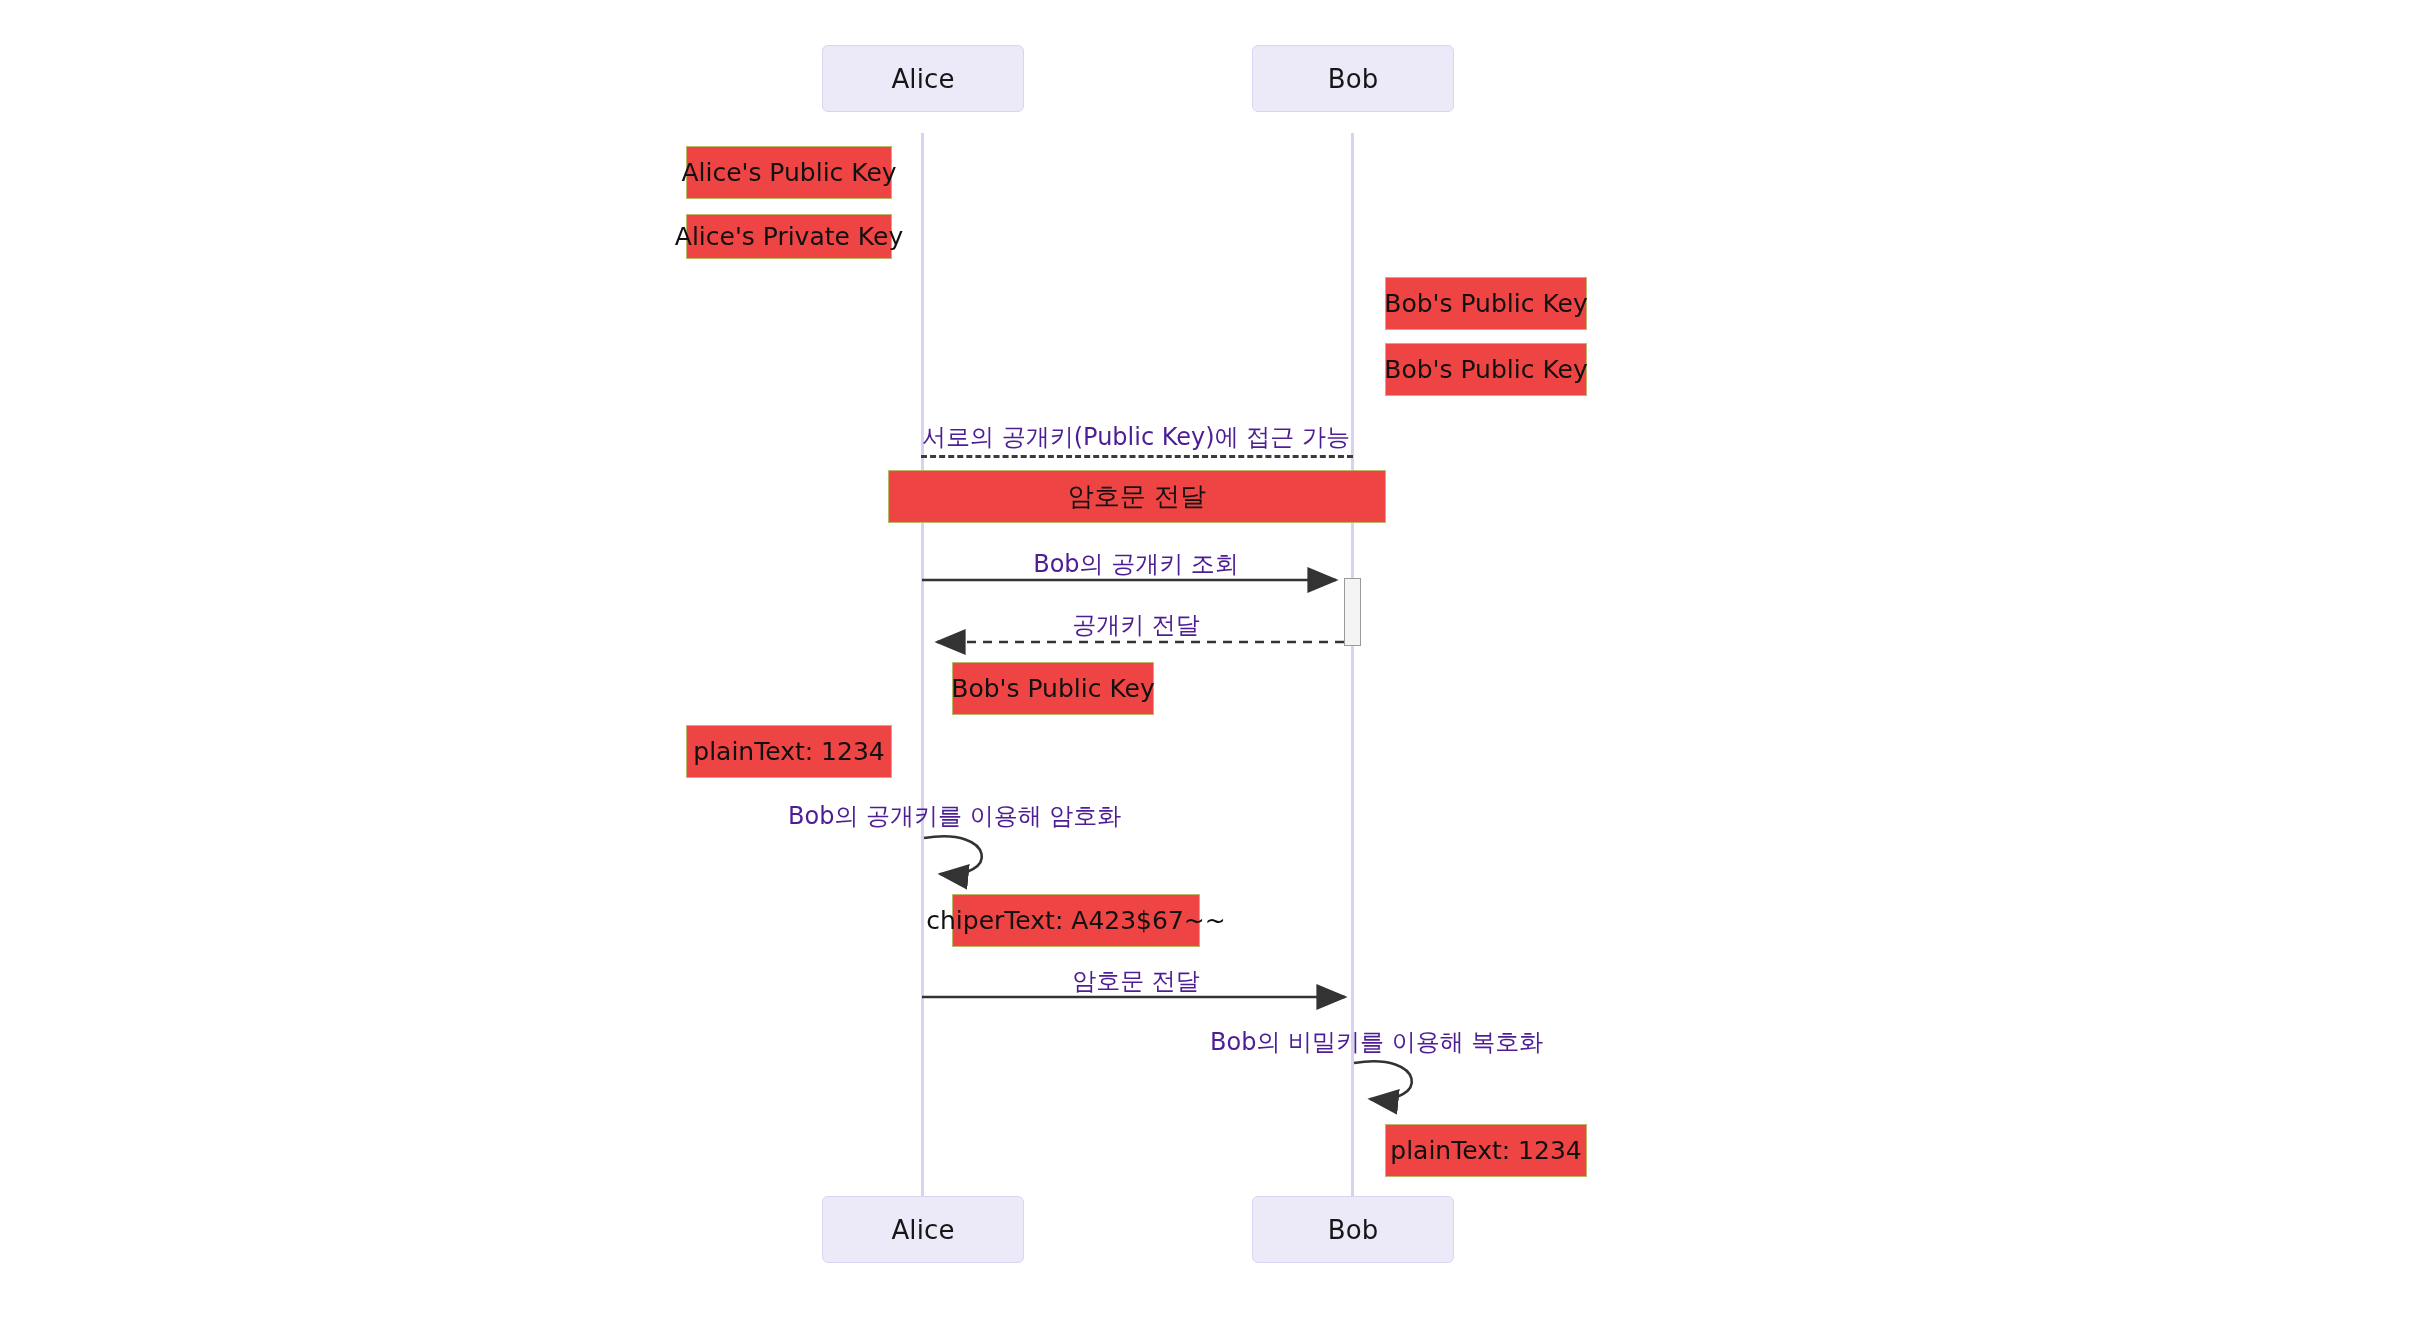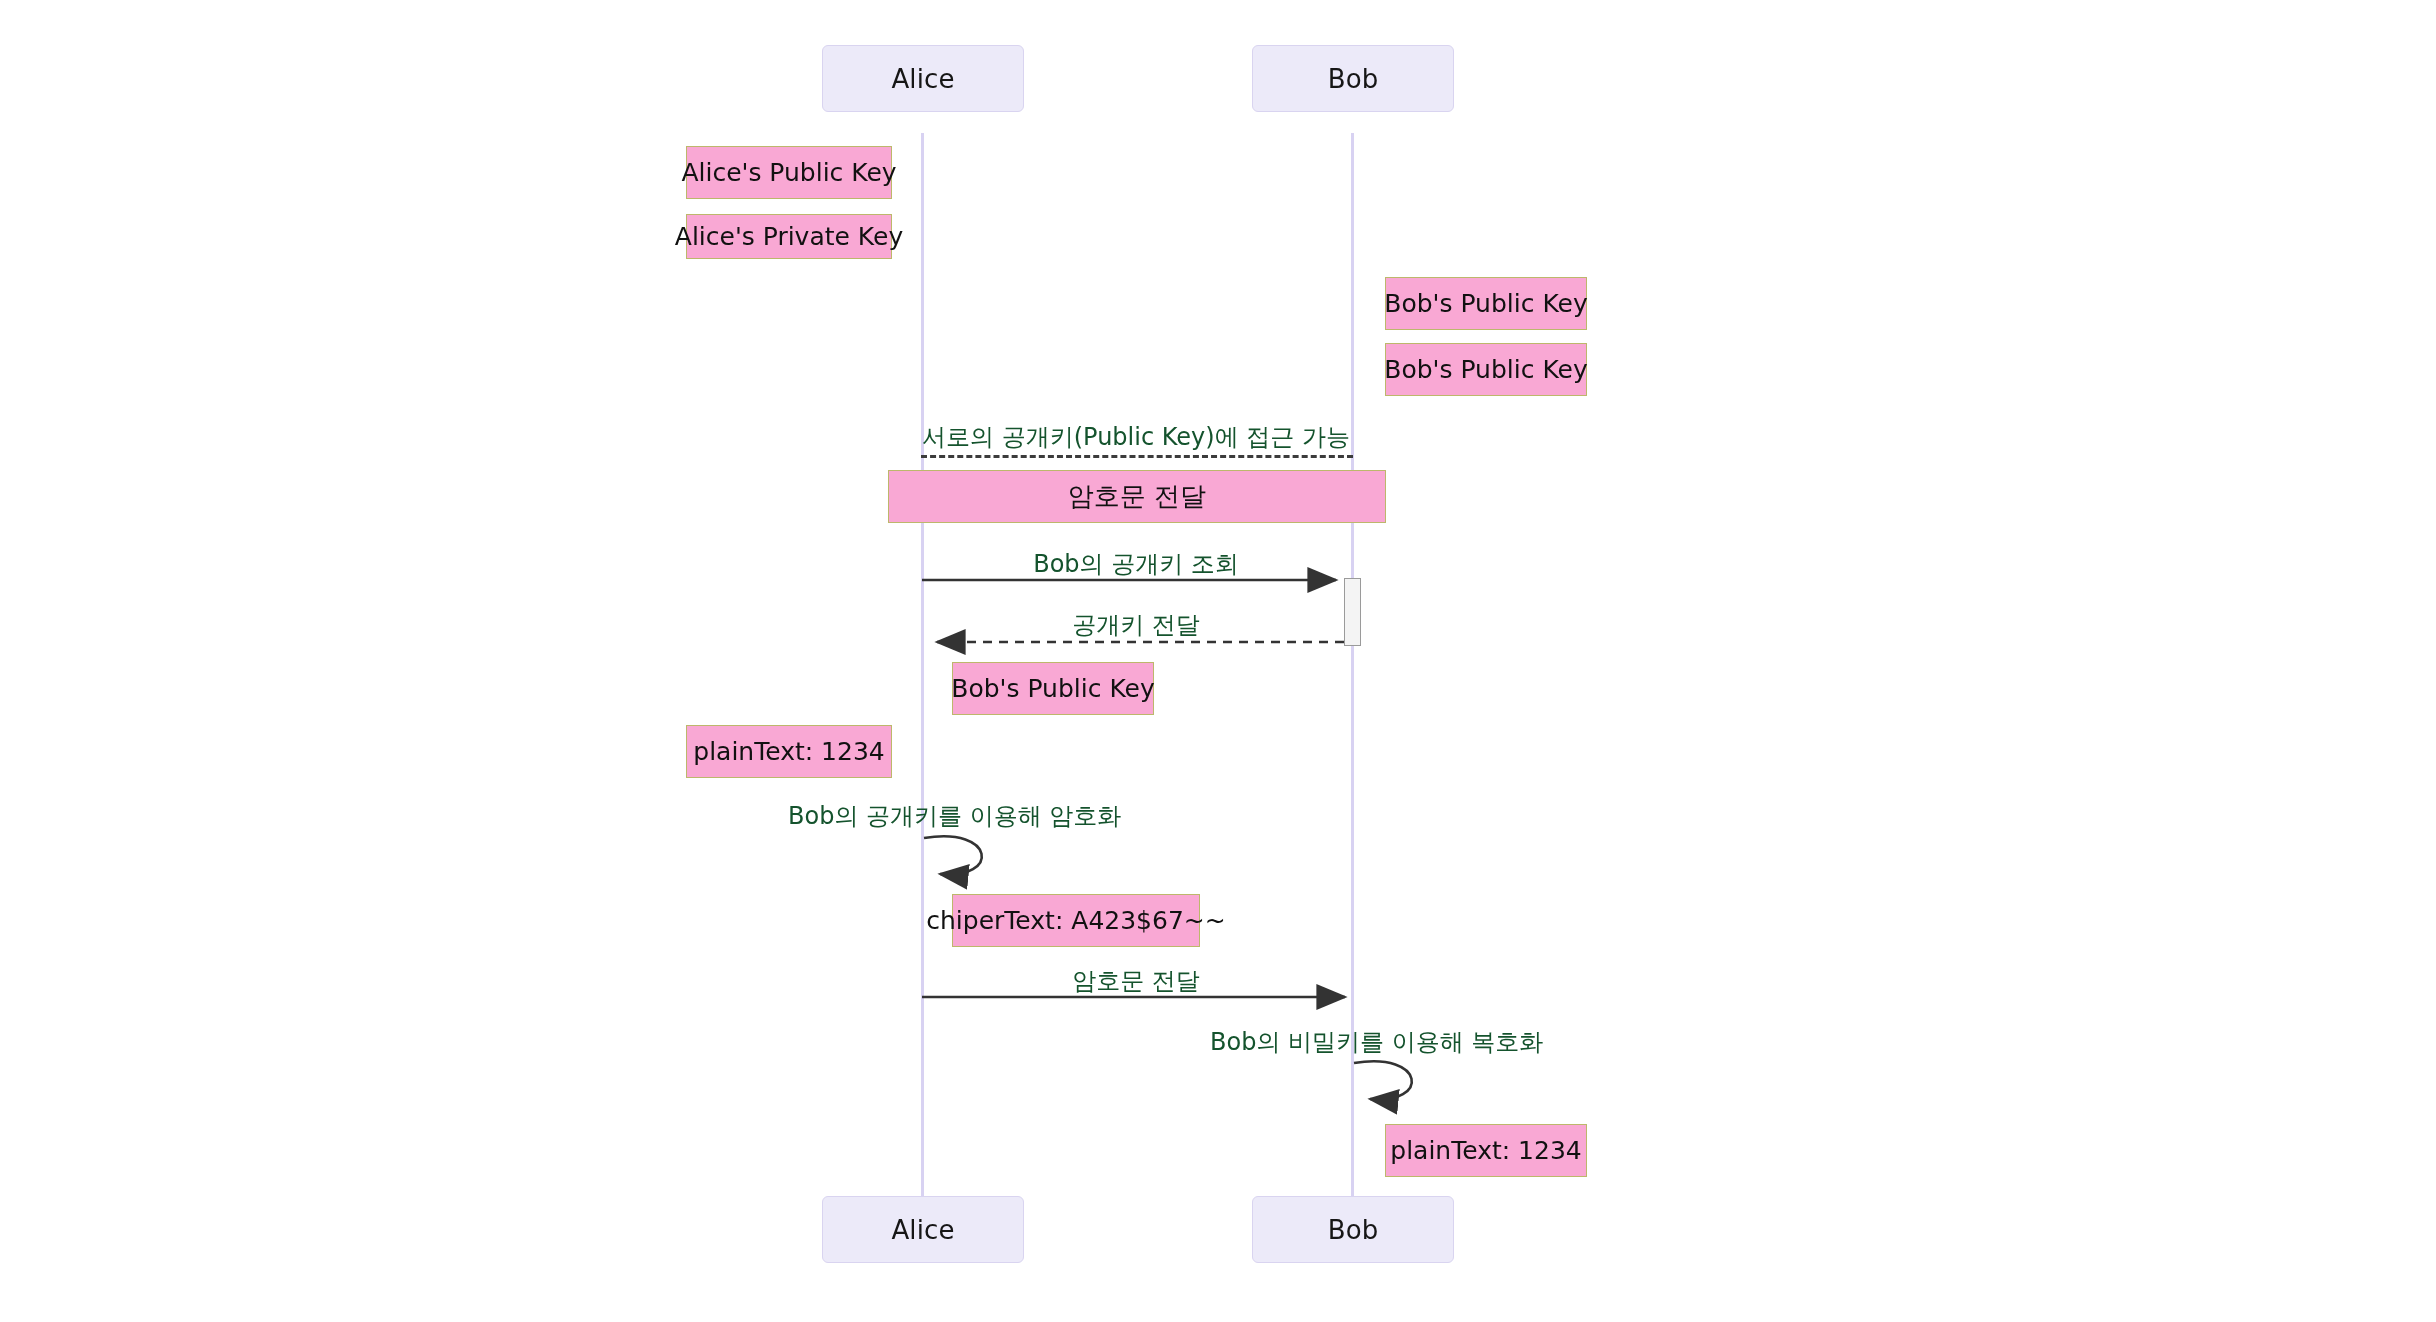--- a/index.html
+++ b/index.html
@@ -39,37 +39,37 @@
     justify-content: center;
     color: #161616;
     font-size: 26px;
     letter-spacing: .1px;
   }
 
   
   .note {
     position: absolute;
     box-sizing: border-box;
-    background: #f9a8d4;
+    background: #ef4444;
     border: 1.6px solid #BFB martial;
     border: 1.6px solid #BDB76B;
     display: flex;
     align-items: center;
     justify-content: center;
     color: #111111;
     font-size: 25px;
     padding: 0 18px;
     white-space: nowrap;
   }
   .note.wide { font-size: 26px; }
 
   
   .msg-label {
     position: absolute;
-    color: #14532d;
+    color: #4c1d95;
     font-size: 24px;
     white-space: nowrap;
     text-align: center;
   }
 
   
   #arrow-layer {
     position: absolute;
     left: 0; top: 0;
     width: 2436px;

